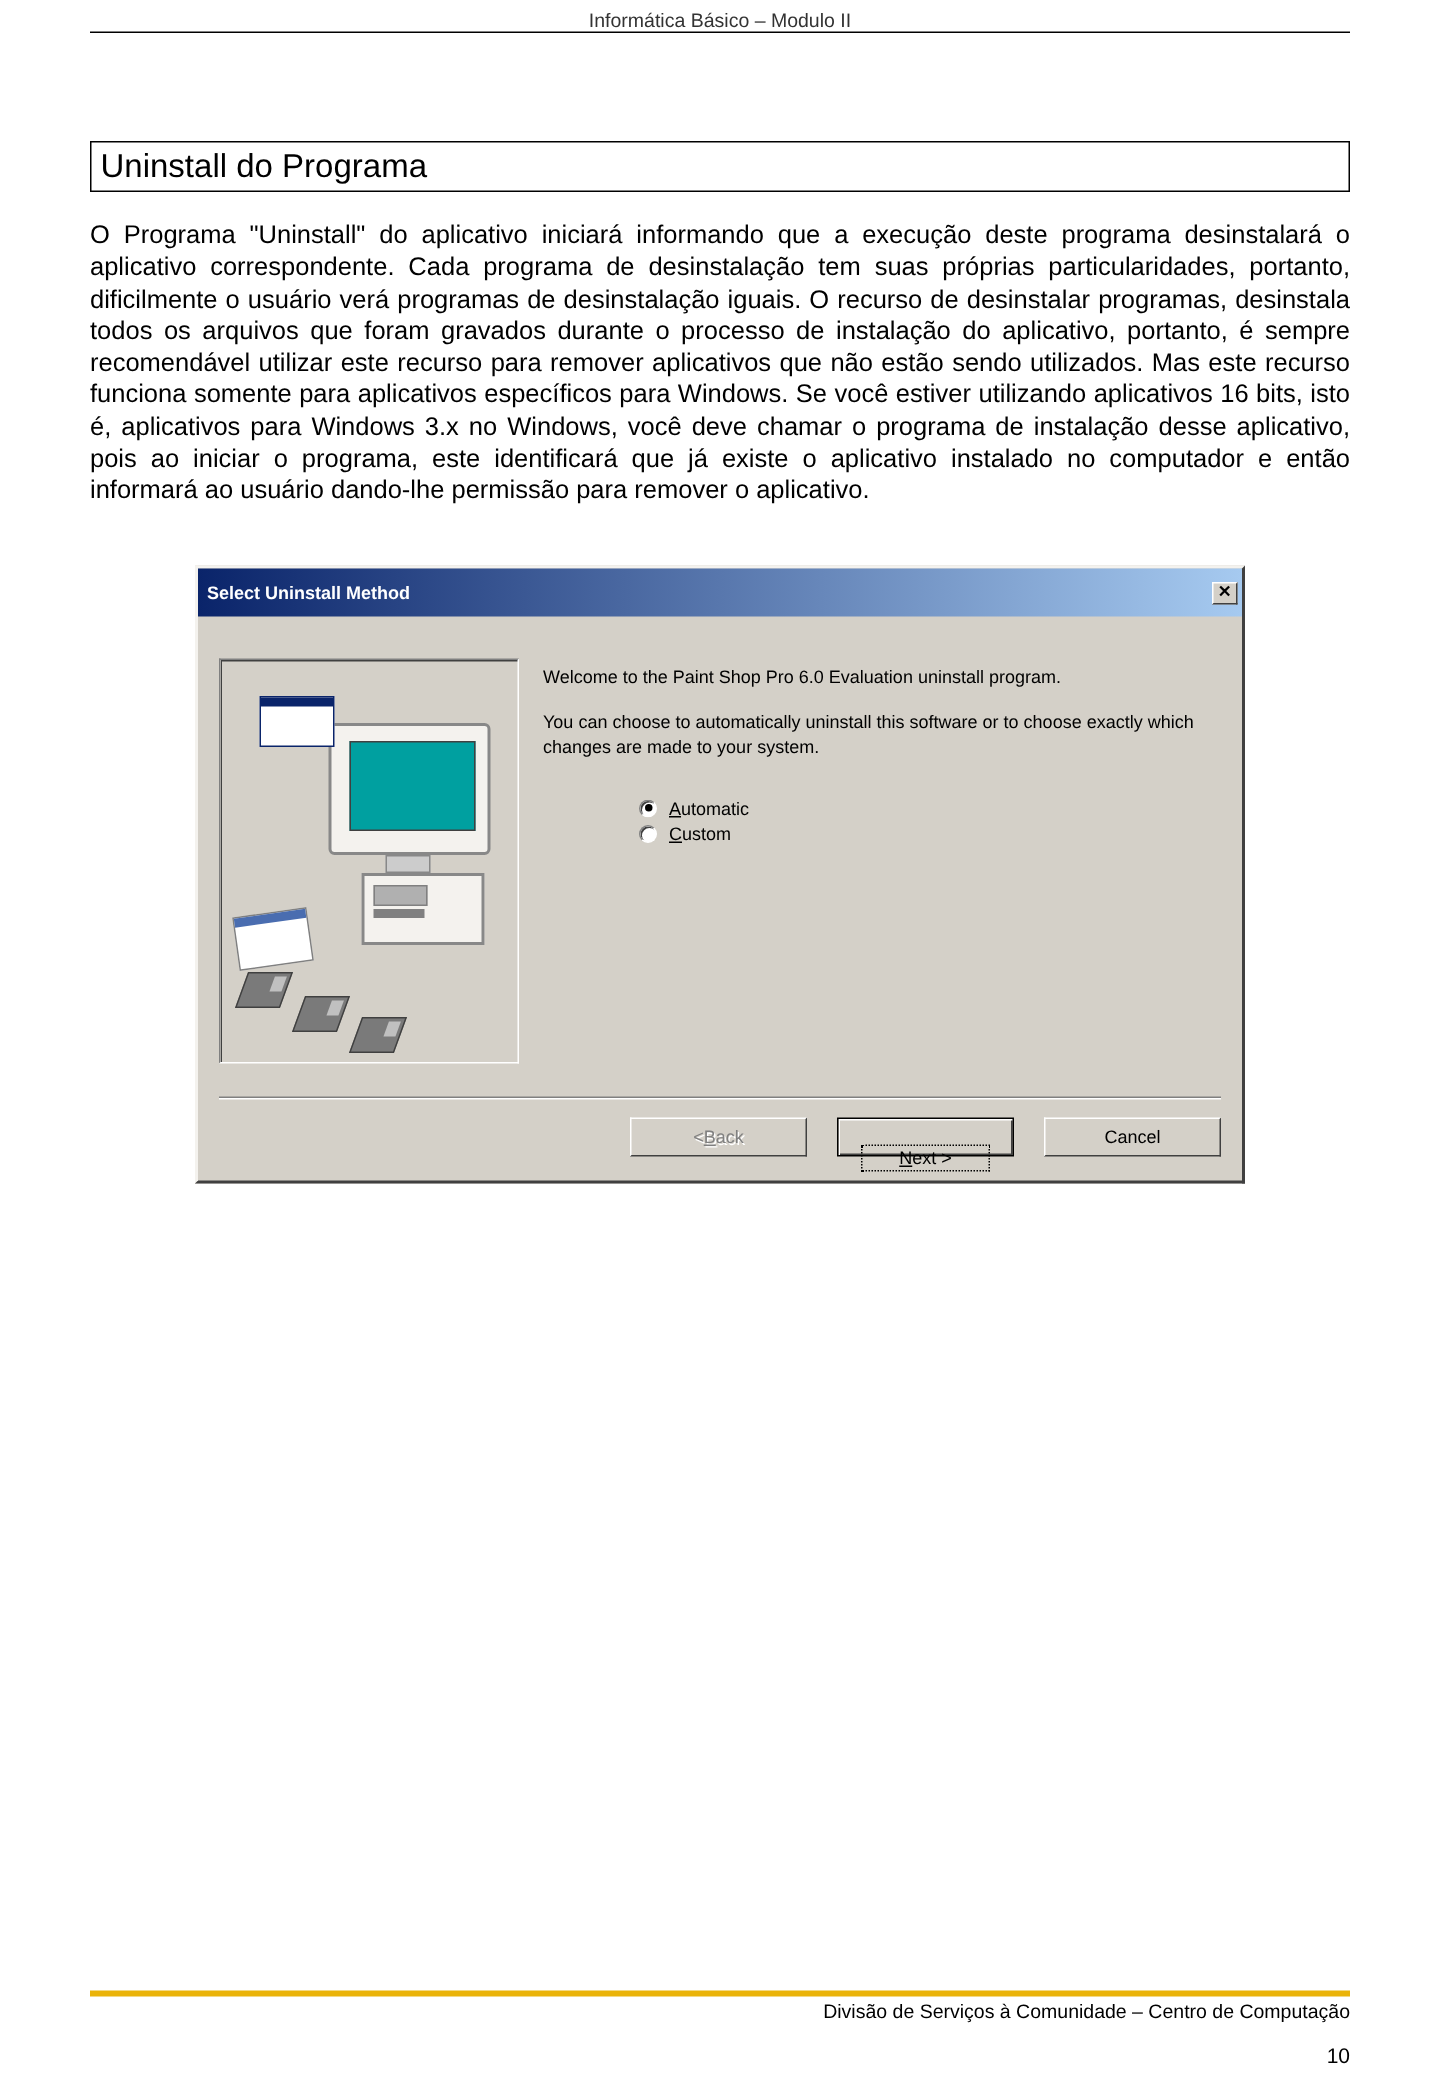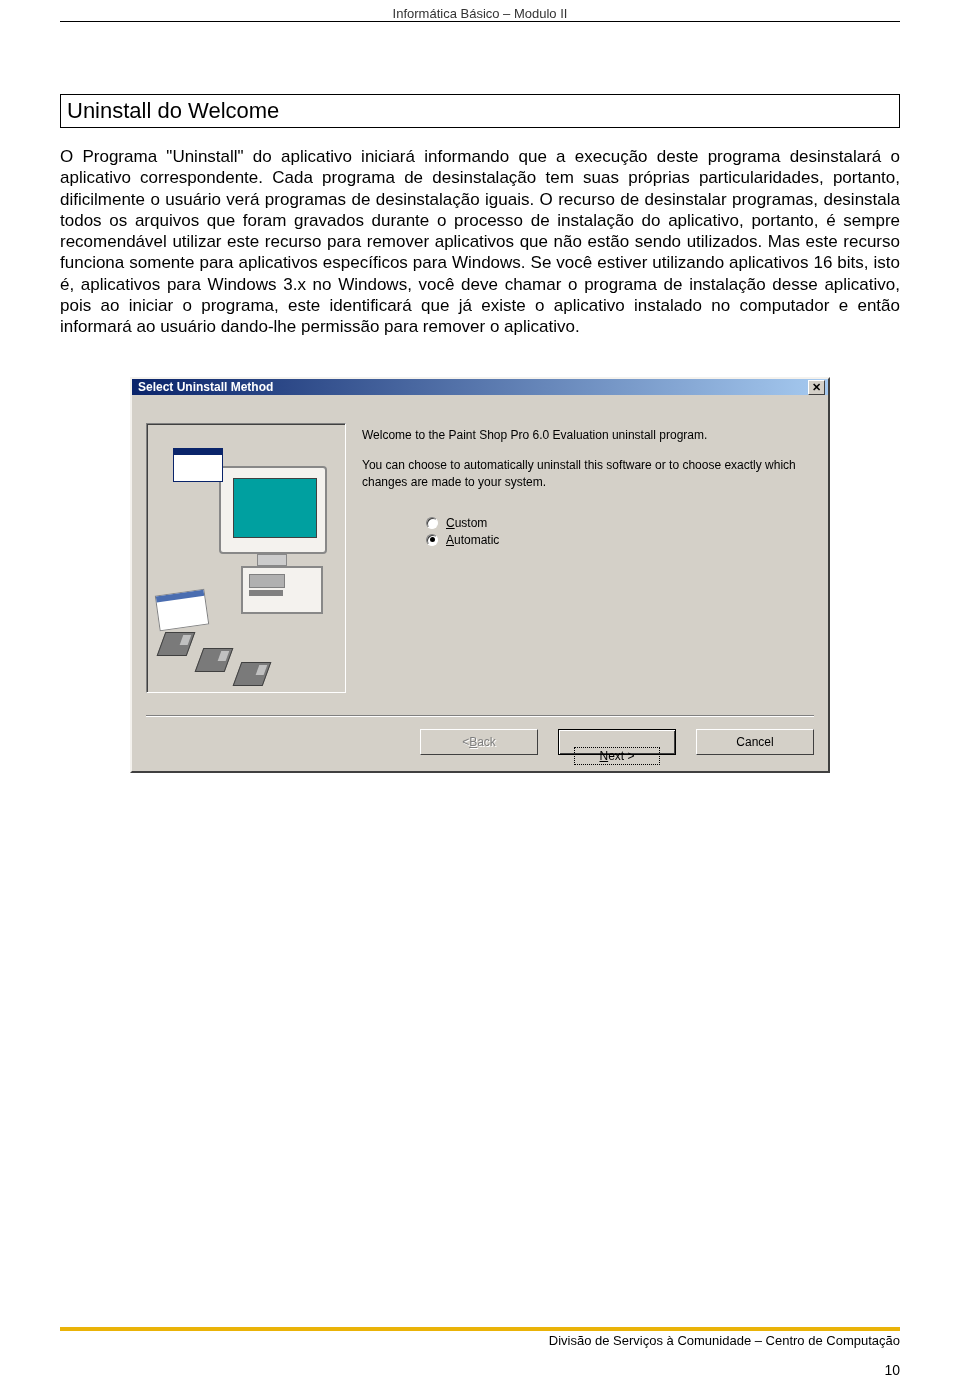--- a/index.html
+++ b/index.html
@@ -41,21 +41,21 @@
     border-left: 2px solid #f4f2ee;
     border-right: 2px solid #404040;
     border-bottom: 2px solid #404040;
     font-family: Tahoma, Arial, sans-serif;
     font-size: 12px;
     color: #000;
   }
   .title-bar {
     background: linear-gradient(90deg, #0a246a 0%, #a6caf0 100%);
     color: #fff;
-    height: 16px;
+    height: 32px;
     display: flex;
     align-items: center;
     justify-content: space-between;
     padding: 0 3px 0 6px;
     font-weight: bold;
     font-size: 12px;
   }
   .close-btn {
     width: 17px;
     height: 15px;
@@ -248,21 +248,21 @@
     font-size:14px;
     margin-top:14px;
   }
 </style>
 </head>
 <body>
 
 <div class="page">
   <div class="header-line">Informática Básico – Modulo II</div>
 
-  <div class="section-title-box">Uninstall do Welcome</div>
+  <div class="section-title-box">Uninstall do Programa</div>
 
   <div class="body-text">O Programa "Uninstall" do aplicativo iniciará informando que a execução deste programa desinstalará o aplicativo correspondente. Cada programa de desinstalação tem suas próprias particularidades, portanto, dificilmente o usuário verá programas de desinstalação iguais. O recurso de desinstalar programas, desinstala todos os arquivos que foram gravados durante o processo de instalação do aplicativo, portanto, é sempre recomendável utilizar este recurso para remover aplicativos que não estão sendo utilizados. Mas este recurso funciona somente para aplicativos específicos para Windows. Se você estiver utilizando aplicativos 16 bits, isto é, aplicativos para Windows 3.x no Windows, você deve chamar o programa de instalação desse aplicativo, pois ao iniciar o programa, este identificará que já existe o aplicativo instalado no computador e então informará ao usuário dando-lhe permissão para remover o aplicativo.</div>
 
   <div class="dialog">
     <div class="title-bar">
       <span>Select Uninstall Method</span>
       <div class="close-btn">✕</div>
     </div>
     <div class="dialog-body">
       <div class="illus">
@@ -273,28 +273,28 @@
         <div class="notepad"></div>
         <div class="floppy f1"></div>
         <div class="floppy f2"></div>
         <div class="floppy f3"></div>
       </div>
       <div class="right-panel">
         <p>Welcome to the Paint Shop Pro 6.0 Evaluation uninstall program.</p>
         <p>You can choose to automatically uninstall this software or to choose exactly which changes are made to your system.</p>
         <div class="radio-group">
           <div class="radio-row">
-            <span class="radio-outer"></span>
-            <span class="radio-label"><span class="underline">C</span><span id="rc">ustom</span></span>
-          </div>
-          <div class="radio-row">
             <span class="radio-outer">
                 <span class="radio-dot"></span>
               </span>
             <span class="radio-label"><span class="underline">A</span><span id="ra">utomatic</span></span>
+          </div>
+          <div class="radio-row">
+            <span class="radio-outer"></span>
+            <span class="radio-label"><span class="underline">C</span><span id="rc">ustom</span></span>
           </div>
         </div>
       </div>
     </div>
     <div class="hr"></div>
     <div class="button-row">
       <div class="btn disabled">&lt; <span class="underline">B</span><span id="bb">ack</span></div>
       <div class="btn default">
         <span class="focus-rect"><span class="underline">N</span><span id="bn">ext</span> &gt;</span>
       </div>

